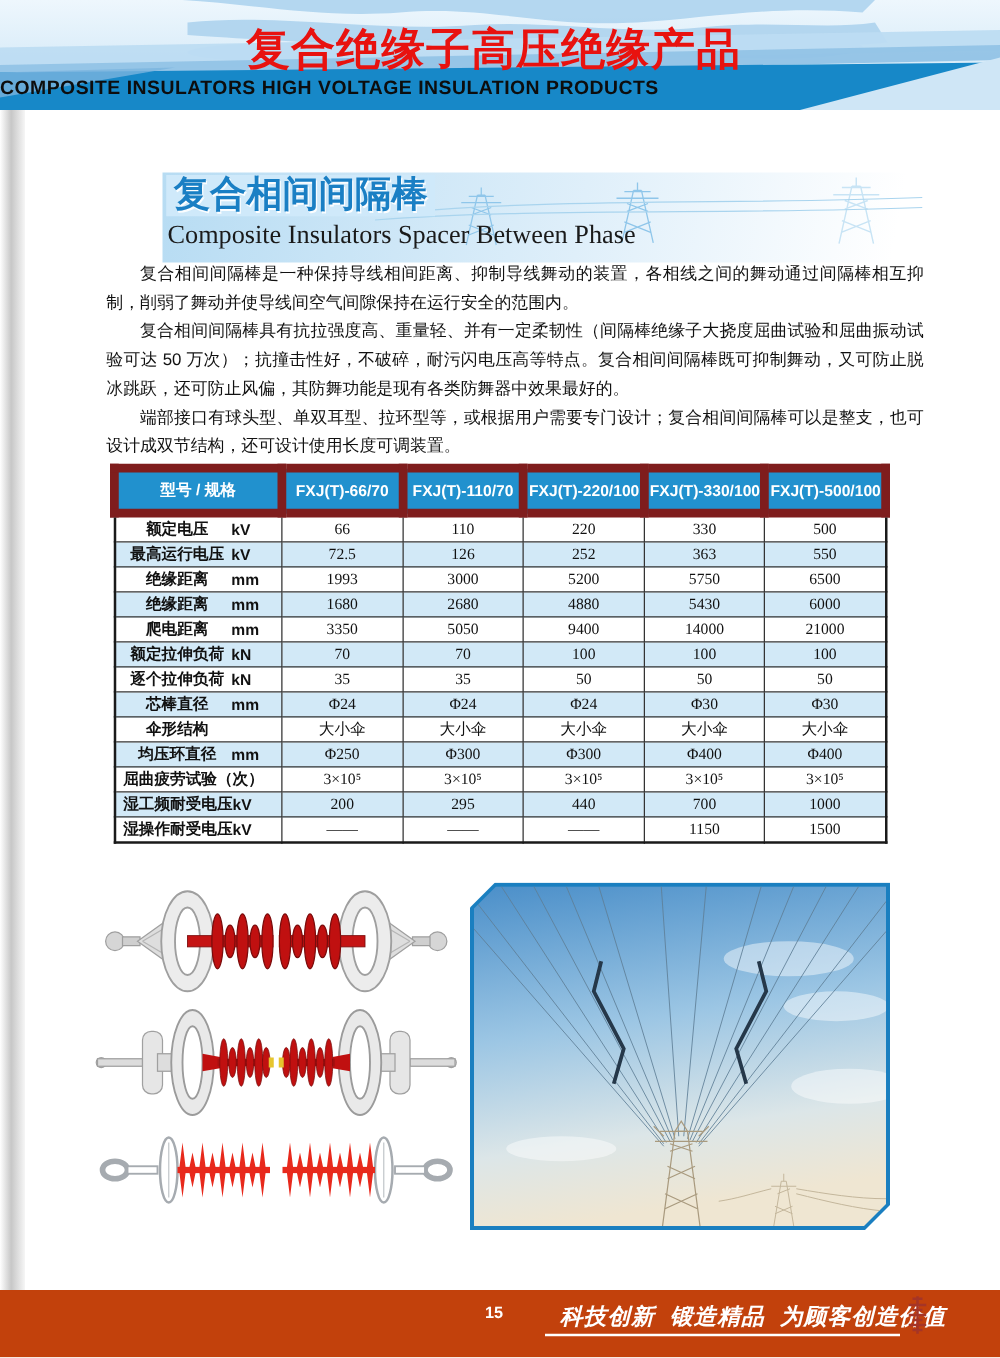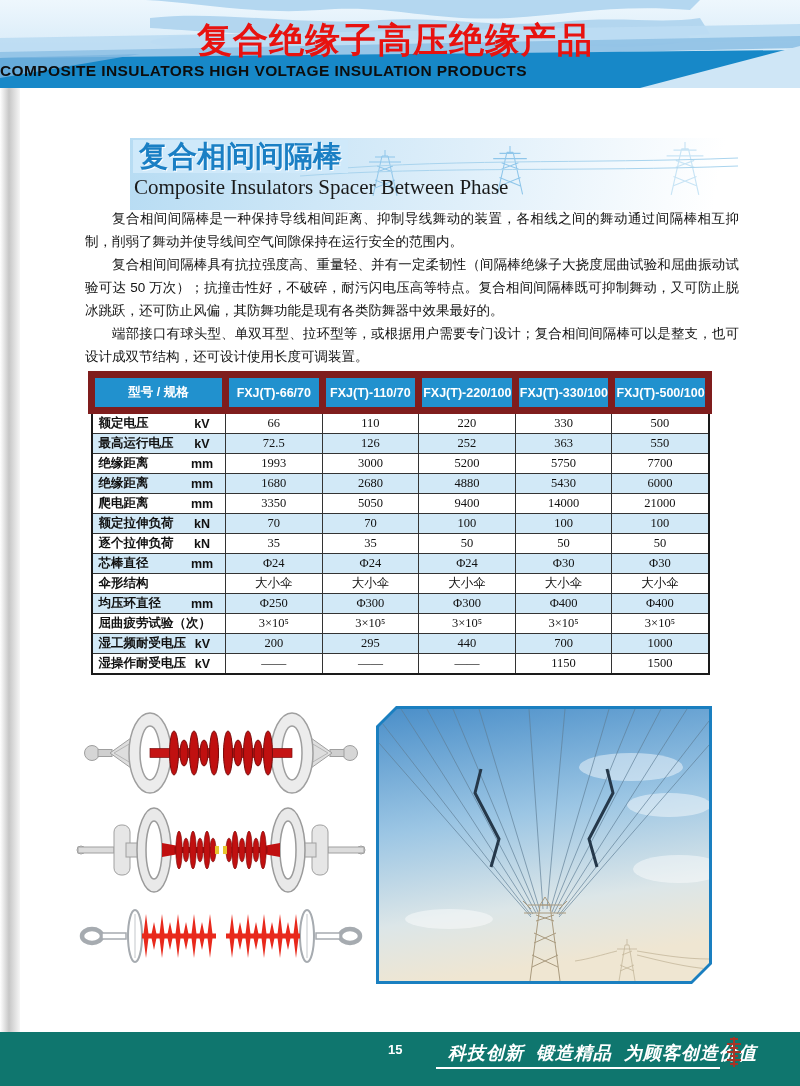--- a/index.html
+++ b/index.html
@@ -36,32 +36,32 @@
   
   table.spec{position:absolute;left:88px;top:371px;width:624px;border-collapse:collapse;
         table-layout:fixed;font-size:12.5px;border:2px solid #1a1a1a;}
   table.spec th{background:#2191ce;color:#fff;height:27px;font-weight:bold;
         border:7px solid #7f1d1d;font-size:12.5px;}
   table.spec td{height:19px;border:1px solid #333;text-align:center;padding:0;
         font-family:"Liberation Serif","DejaVu Serif",serif;}
   table.spec tbody tr:nth-child(even) td{background:#d2e9f7;}
   table.spec td.lbl{font-family:"Liberation Sans","DejaVu Sans",sans-serif;font-weight:bold;}
   .lblwrap{display:flex;align-items:center;padding:0 6px;}
-  .lblwrap .lab{flex:1;text-align:left;white-space:nowrap;}
-  .lblwrap .unit{width:34px;text-align:center;}
+  .lblwrap .lab{flex:1;text-align:center;white-space:nowrap;}
+  .lblwrap .unit{width:34px;text-align:left;}
 
   
   .fig{position:absolute;}
   .photo{position:absolute;left:376px;top:706px;width:336px;height:278px;background:#1a7fc0;
         clip-path:polygon(20px 0,100% 0,100% calc(100% - 20px),calc(100% - 20px) 100%,0 100%,0 20px);}
   .photo svg{position:absolute;left:3px;top:3px;
         clip-path:polygon(18px 0,100% 0,100% calc(100% - 18px),calc(100% - 18px) 100%,0 100%,0 18px);}
 
   
-  .footer{position:absolute;left:0;top:1032px;width:800px;height:54px;background:#0f766e;}
+  .footer{position:absolute;left:0;top:1032px;width:800px;height:54px;background:#c2410c;}
   .pagenum{position:absolute;left:388px;top:10px;color:#fff;font-size:13px;font-weight:bold;}
   .slogan{position:absolute;left:448px;top:9px;font-size:18px;font-style:italic;font-weight:bold;
         color:#fff;letter-spacing:1px;white-space:pre;}
   .slogan-line{position:absolute;left:436px;top:35px;width:284px;height:2px;background:#fff;}
   .footer-icon{position:absolute;left:724px;top:4px;}
 </style>
 </head>
 <body>
 
 <div class="page">
@@ -172,21 +172,21 @@
           <td class="lbl">
             <div class="lblwrap">
               <span class="lab">绝缘距离</span>
               <span class="unit">mm</span>
             </div>
           </td>
           <td>1993</td>
           <td>3000</td>
           <td>5200</td>
           <td>5750</td>
-          <td>7700</td>
+          <td>6500</td>
         </tr>
         <tr>
           <td class="lbl">
             <div class="lblwrap">
               <span class="lab">绝缘距离</span>
               <span class="unit">mm</span>
             </div>
           </td>
           <td>1680</td>
           <td>2680</td>

